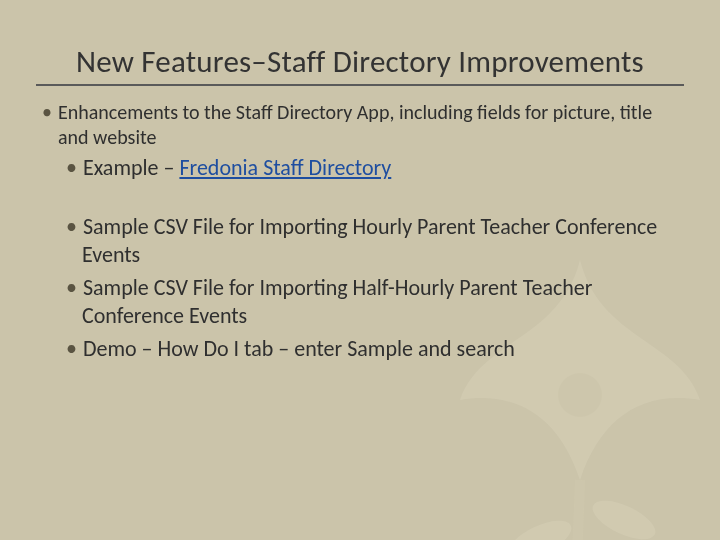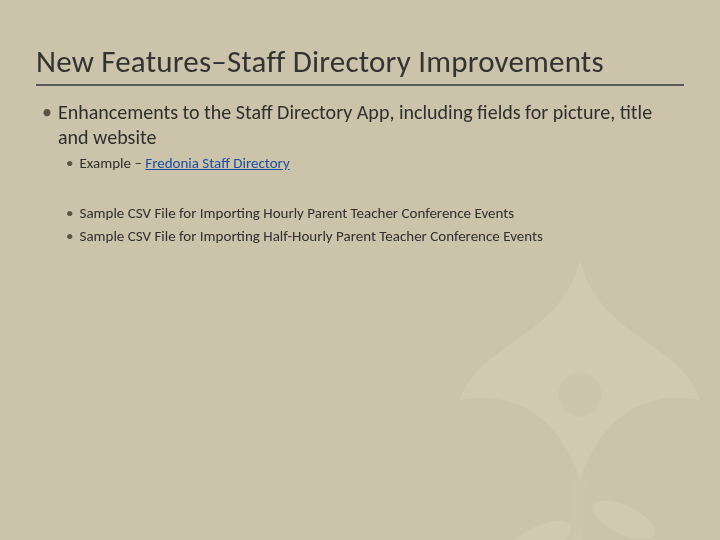--- a/index.html
+++ b/index.html
@@ -15,24 +15,25 @@
   .deco{position:absolute;right:-40px;bottom:-60px;width:360px;height:380px;opacity:.22;pointer-events:none}
   .slide{position:relative;padding:42px 36px 0 36px;box-sizing:border-box;width:100%;height:100%}
   .title{
     font-size:31px;
     color:#333;
     border-bottom:2px solid #5a5a5a;
     padding-bottom:4px;
     margin:0 0 14px 0;
     letter-spacing:.2px;
     font-weight:400;
+    text-align:center;
   }
   .b1{font-size:20px;line-height:1.25;margin:4px 0 4px 0;padding-left:22px;text-indent:-16px}
   .b1 .dot{color:#5a5442;margin-right:6px}
-  .b2{font-size:15px;line-height:1.3;margin:4px 0 4px 26px;padding-left:20px;text-indent:-16px}
+  .b2{font-size:22px;line-height:1.3;margin:4px 0 4px 26px;padding-left:20px;text-indent:-16px}
   .b2 .dot{color:#5a5442;margin-right:6px}
   .link{color:#1e4ea0;text-decoration:underline}
   .sp{height:22px}
 </style>
 </head>
 <body>
 
 <svg class="deco" viewBox="0 0 360 380">
   <g fill="#e6e0c9">
     <path d="M180 40 C160 120 80 120 60 180 C120 170 160 200 180 260 C200 200 240 170 300 180 C280 120 200 120 180 40Z"></path>
@@ -59,14 +60,17 @@
 
 
   <div class="b2">
     <span class="dot">•</span><span>Sample CSV File for Importing Hourly Parent Teacher Conference Events</span>
   </div>
 
   <div class="b2">
     <span class="dot">•</span><span>Sample CSV File for Importing Half-Hourly Parent Teacher Conference Events</span>
   </div>
 
+  <div class="b2">
+    <span class="dot">•</span><span>Demo – How Do I tab – enter Sample and search</span>
+  </div>
 
 </div>
 
 </body></html>

